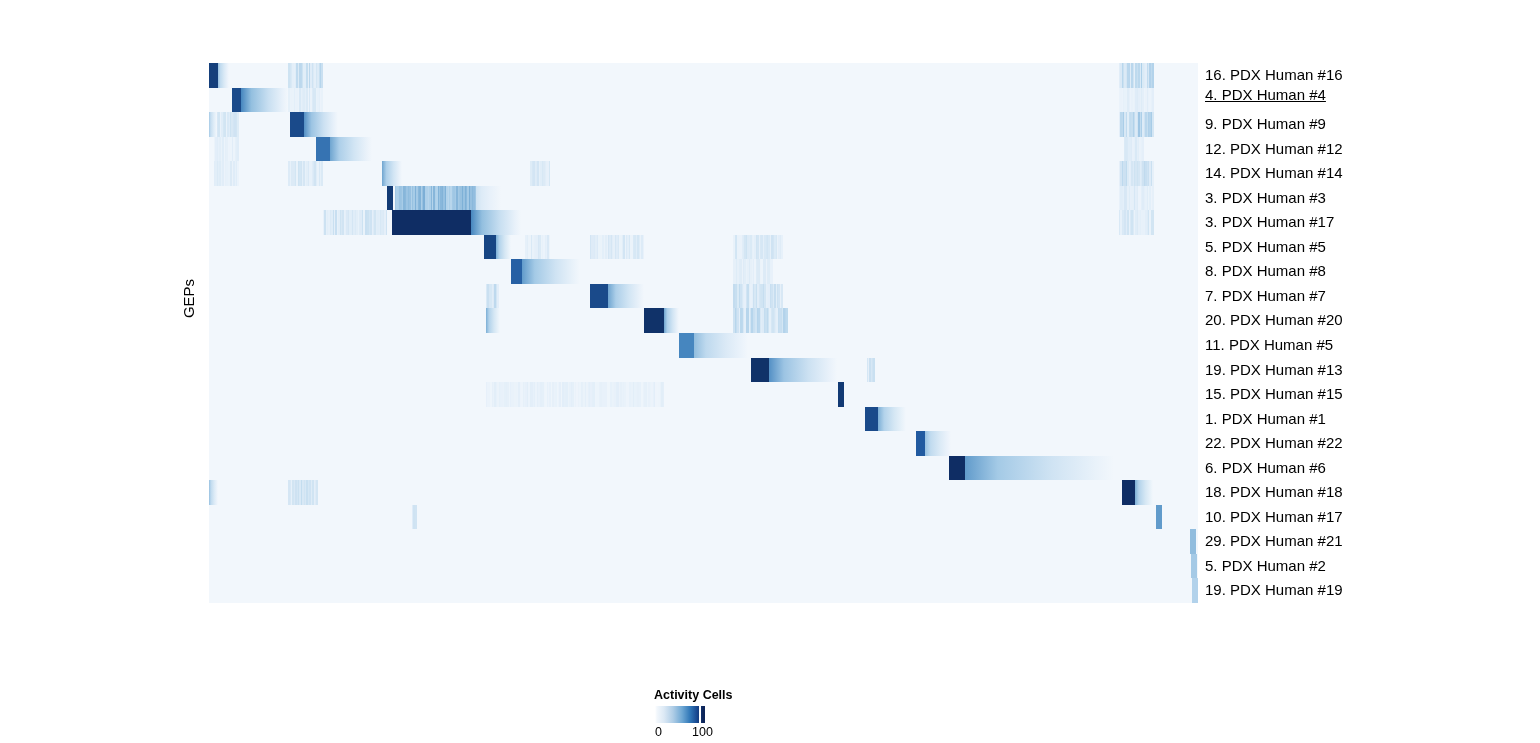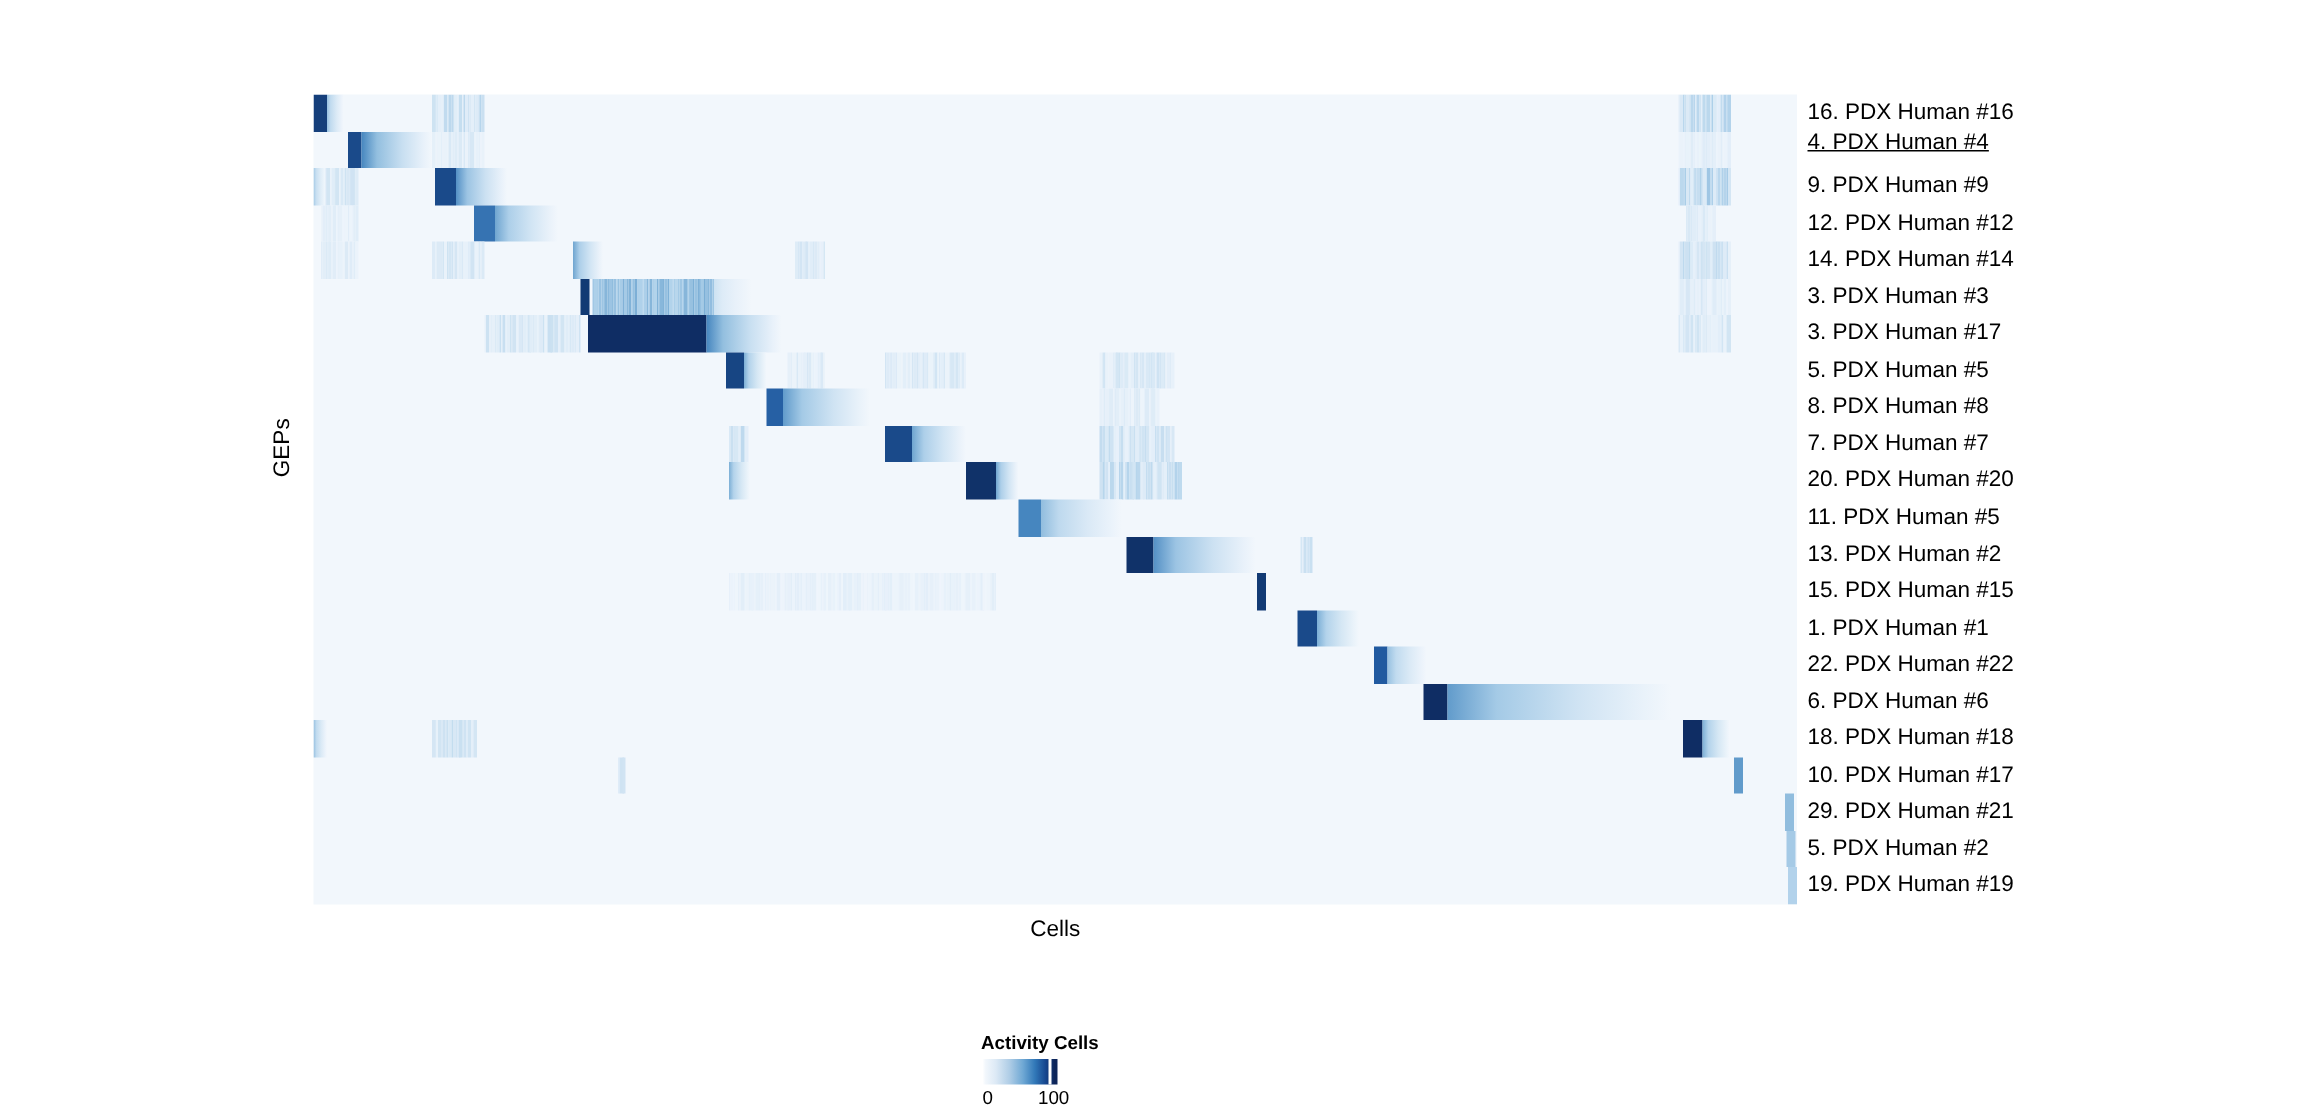--- a/index.html
+++ b/index.html
@@ -993,36 +993,35 @@
       <div class="hm-row" style="top: 490.909px; height: 24.5455px;">
         <div class="hm-band" style="left: 99.3%; width: 0.6%; background: rgb(165, 202, 230);"></div>
       </div>
       <div class="hm-row" style="top: 515.455px; height: 24.5455px;">
         <div class="hm-band" style="left: 99.4%; width: 0.6%; background: rgb(178, 210, 235);"></div>
       </div>
     </div>
 
   <div id="y-axis-title">GEPs</div>
 
-  <div id="x-axis-title">Cells</div>
 
   <div id="row-labels">
       <div class="row-label" style="top: 0px; height: 24.5455px; line-height: 24.5455px;">16. PDX Human #16</div>
       <div class="row-label" style="top: 20px; height: 24.5455px; line-height: 24.5455px; text-decoration: underline;">4. PDX Human #4</div>
       <div class="row-label" style="top: 49.0909px; height: 24.5455px; line-height: 24.5455px;">9. PDX Human #9</div>
       <div class="row-label" style="top: 73.6364px; height: 24.5455px; line-height: 24.5455px;">12. PDX Human #12</div>
       <div class="row-label" style="top: 98.1818px; height: 24.5455px; line-height: 24.5455px;">14. PDX Human #14</div>
       <div class="row-label" style="top: 122.727px; height: 24.5455px; line-height: 24.5455px;">3. PDX Human #3</div>
       <div class="row-label" style="top: 147.273px; height: 24.5455px; line-height: 24.5455px;">3. PDX Human #17</div>
       <div class="row-label" style="top: 171.818px; height: 24.5455px; line-height: 24.5455px;">5. PDX Human #5</div>
       <div class="row-label" style="top: 196.364px; height: 24.5455px; line-height: 24.5455px;">8. PDX Human #8</div>
       <div class="row-label" style="top: 220.909px; height: 24.5455px; line-height: 24.5455px;">7. PDX Human #7</div>
       <div class="row-label" style="top: 245.455px; height: 24.5455px; line-height: 24.5455px;">20. PDX Human #20</div>
       <div class="row-label" style="top: 270px; height: 24.5455px; line-height: 24.5455px;">11. PDX Human #5</div>
-      <div class="row-label" style="top: 294.545px; height: 24.5455px; line-height: 24.5455px;">13. PDX Human #2</div>
+      <div class="row-label" style="top: 294.545px; height: 24.5455px; line-height: 24.5455px;">19. PDX Human #13</div>
       <div class="row-label" style="top: 319.091px; height: 24.5455px; line-height: 24.5455px;">15. PDX Human #15</div>
       <div class="row-label" style="top: 343.636px; height: 24.5455px; line-height: 24.5455px;">1. PDX Human #1</div>
       <div class="row-label" style="top: 368.182px; height: 24.5455px; line-height: 24.5455px;">22. PDX Human #22</div>
       <div class="row-label" style="top: 392.727px; height: 24.5455px; line-height: 24.5455px;">6. PDX Human #6</div>
       <div class="row-label" style="top: 417.273px; height: 24.5455px; line-height: 24.5455px;">18. PDX Human #18</div>
       <div class="row-label" style="top: 441.818px; height: 24.5455px; line-height: 24.5455px;">10. PDX Human #17</div>
       <div class="row-label" style="top: 466.364px; height: 24.5455px; line-height: 24.5455px;">29. PDX Human #21</div>
       <div class="row-label" style="top: 490.909px; height: 24.5455px; line-height: 24.5455px;">5. PDX Human #2</div>
       <div class="row-label" style="top: 515.455px; height: 24.5455px; line-height: 24.5455px;">19. PDX Human #19</div>
     </div>

